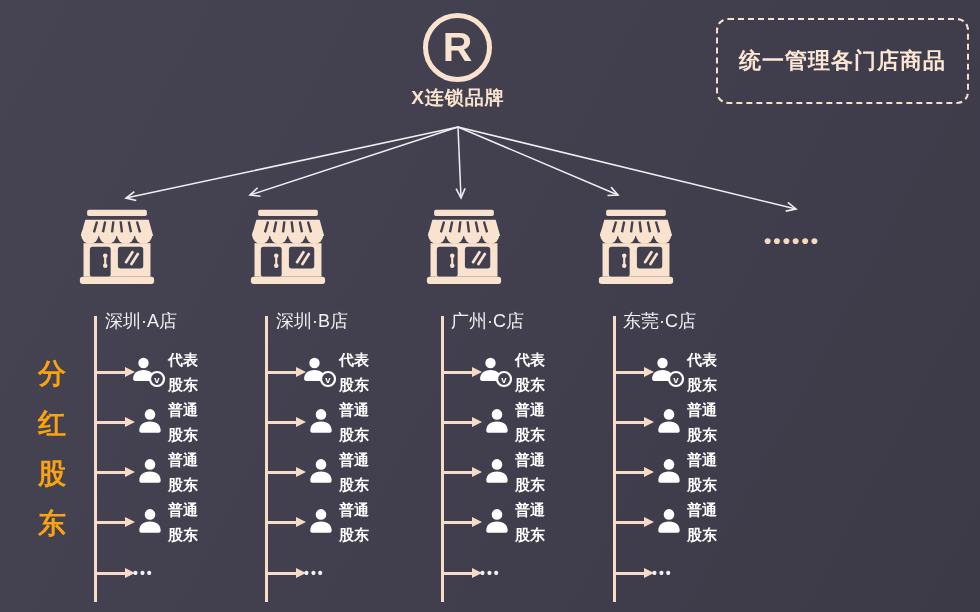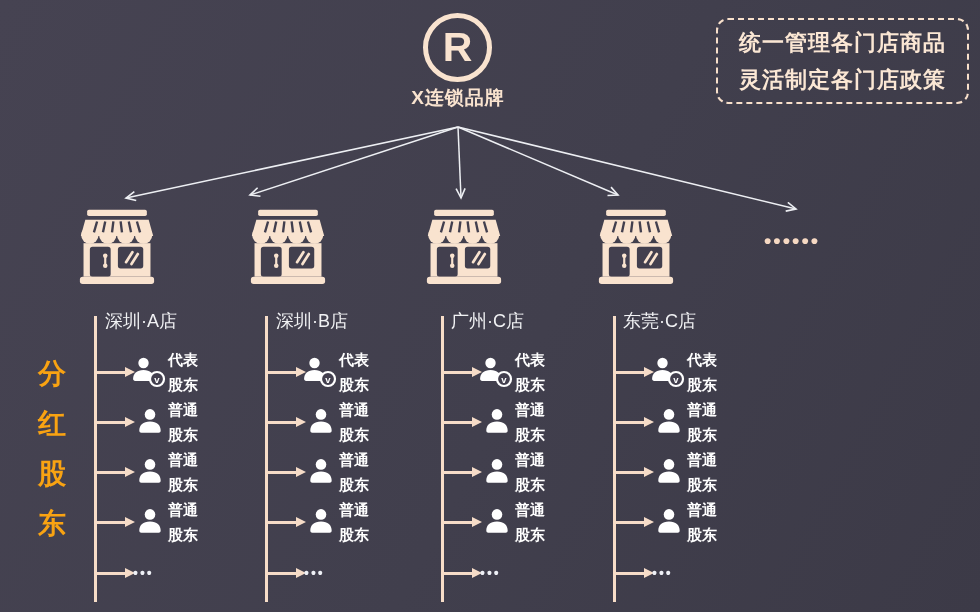--- a/index.html
+++ b/index.html
@@ -99,21 +99,20 @@
     </g>
   </svg>
 
   <div class="brand-circle">
     <span>R</span>
   </div>
   <div class="brand-label">X连锁品牌</div>
 
   <div class="note-box">
     <div>统一管理各门店商品</div>
-    <div>灵活制定各门店政策</div>
   </div>
 
   <div class="more-stores">••••••</div>
 
   <div class="div-char" style="top:355px">分</div>
   <div class="div-char" style="top:405px">红</div>
   <div class="div-char" style="top:455px">股</div>
   <div class="div-char" style="top:505px">东</div>
 
   <div class="column c1">

